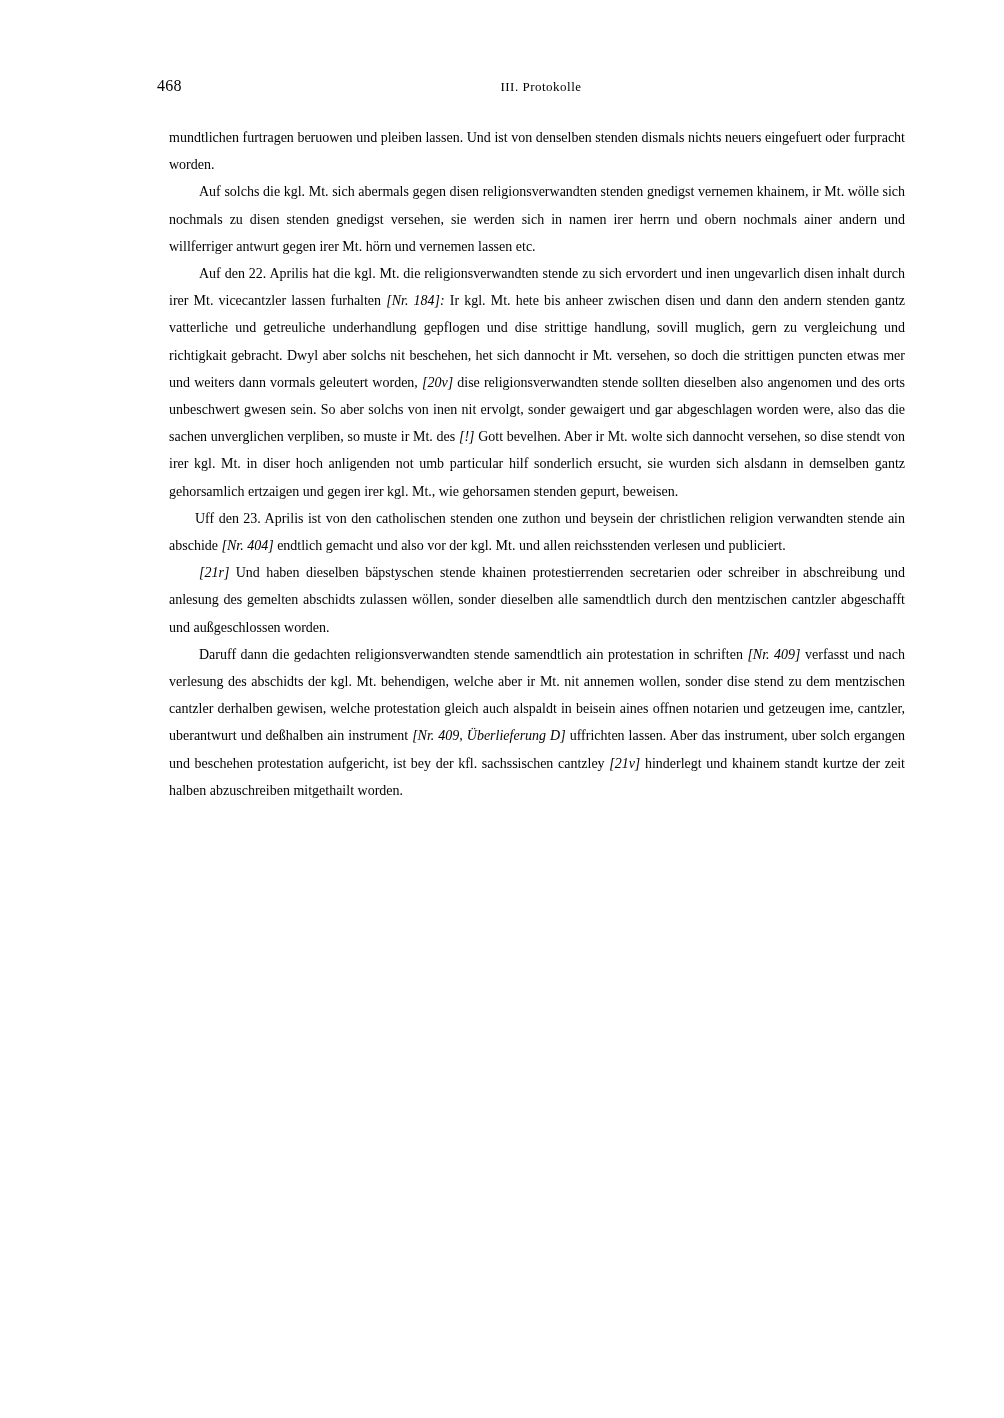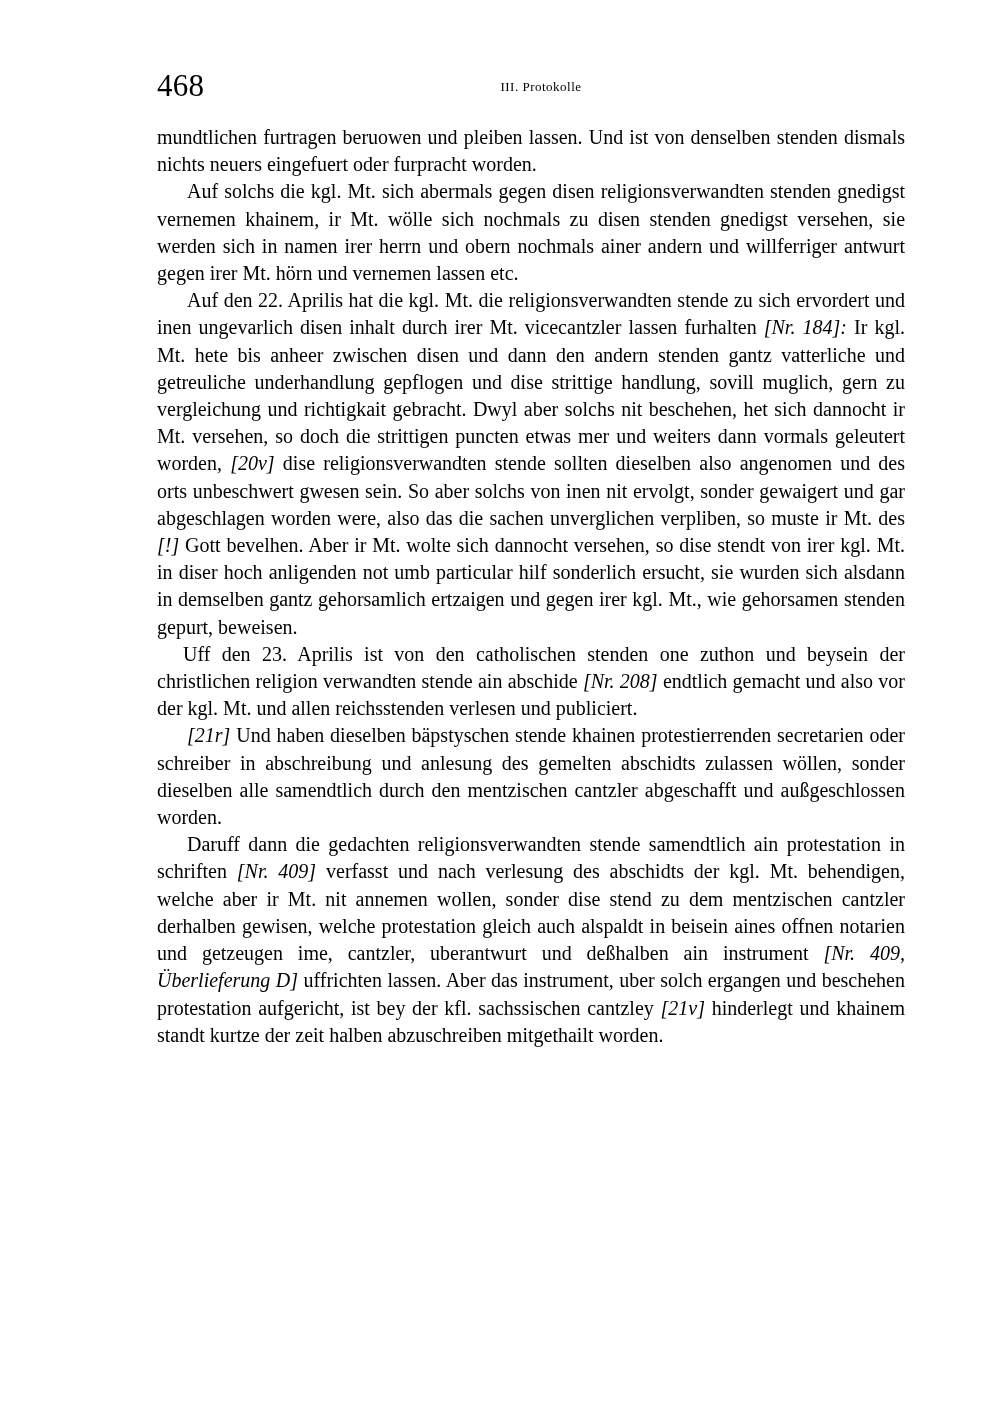--- a/index.html
+++ b/index.html
@@ -27,41 +27,42 @@
   }
   .running-head {
     position: relative;
     height: 34px;
     margin-bottom: 18px;
   }
   .folio {
     position: absolute;
     left: 0;
     top: 0;
-    font-size: 31px;
+    font-size: 16px;
     line-height: 28px;
     letter-spacing: 0.2px;
   }
   .head-title {
     position: absolute;
     left: 0;
     right: 0;
     top: 2px;
     text-align: center;
     font-size: 13px;
     line-height: 26px;
     letter-spacing: 0.5px;
     padding-left: 20px;
   }
   .body-text {
-    font-size: 20px;
+    font-size: 14px;
     line-height: 27.2px;
     text-align: justify;
     text-justify: inter-word;
     hyphens: manual;
+    margin-left: 12px;
     -webkit-hyphens: manual;
   }
   .body-text p {
     margin: 0;
     text-indent: 30px;
   }
   .body-text p.no-indent {
     text-indent: 0;
   }
   .body-text p.small-indent {
@@ -88,20 +89,20 @@
 
     <div class="running-head">
       <div class="folio">468</div>
       <div class="head-title">III. Protokolle</div>
     </div>
 
     <div class="body-text">
         <p class="no-indent"><span>mundtlichen furtragen beruowen und pleiben lassen. Und ist von denselben stenden dismals nichts neuers eingefuert oder furpracht worden.</span></p>
         <p><span>Auf solchs die kgl. Mt. sich abermals gegen disen religionsverwandten stenden gnedigst vernemen khainem</span><span class="it">,</span><span> ir Mt. wölle sich nochmals zu disen stenden gnedigst versehen, sie werden sich in namen irer herrn und obern nochmals ainer andern und willferriger antwurt gegen irer Mt. hörn und vernemen lassen etc.</span></p>
         <p><span>Auf den 22. Aprilis hat die kgl. Mt. die religionsverwandten stende zu sich ervordert und inen ungevarlich disen inhalt durch irer Mt. vicecantzler lassen furhalten </span><span class="it">[Nr. 184]:</span><span> Ir kgl. Mt. hete bis anheer zwischen disen und dann den andern stenden gantz vatterliche und getreuliche underhandlung gepflogen und dise strittige handlung, sovill muglich, gern zu vergleichung und richtigkait gebracht. Dwyl aber solchs nit beschehen, het sich dannocht ir Mt. versehen, so doch die strittigen puncten etwas mer und weiters dann vormals geleutert worden, </span><span class="it">[20v]</span><span> dise religionsverwandten stende sollten dieselben also angenomen und des orts unbeschwert gwesen sein. So aber solchs von inen nit ervolgt, sonder gewaigert und gar abgeschlagen worden were, also das die sachen unverglichen verpliben, so muste ir Mt. des </span><span class="it">[!]</span><span> Gott bevelhen. Aber ir Mt. wolte sich dannocht versehen, so dise stendt von irer kgl. Mt. in diser hoch anligenden not umb particular hilf sonderlich ersucht, sie wurden sich alsdann in demselben gantz gehorsamlich ertzaigen und gegen irer kgl. Mt., wie gehorsamen stenden gepurt, beweisen.</span></p>
-        <p class="small-indent"><span>Uff den 23. Aprilis ist von den catholischen stenden one zuthon und beysein der christlichen religion verwandten stende ain abschide </span><span class="it">[Nr. 208]</span><span> endtlich gemacht und also vor der kgl. Mt. und allen reichsstenden verlesen und publiciert.</span></p>
+        <p class="small-indent"><span>Uff den 23. Aprilis ist von den catholischen stenden one zuthon und beysein der christlichen religion verwandten stende ain abschide </span><span class="it">[Nr. 404]</span><span> endtlich gemacht und also vor der kgl. Mt. und allen reichsstenden verlesen und publiciert.</span></p>
         <p><span class="it">[21r]</span><span> Und haben dieselben bäpstyschen stende khainen protestierrenden secretarien oder schreiber in abschreibung und anlesung des gemelten abschidts zulassen wöllen, sonder dieselben alle samendtlich durch den mentzischen cantzler abgeschafft und außgeschlossen worden.</span></p>
         <p><span>Daruff dann die gedachten religionsverwandten stende samendtlich ain pro­testation in schriften </span><span class="it">[Nr. 409]</span><span> verfasst und nach verlesung des abschidts der kgl. Mt. behendigen, welche aber ir Mt. nit annemen wollen, sonder dise stend zu dem mentzischen cantzler derhalben gewisen, welche protestation gleich auch alspaldt in beisein aines offnen notarien und getzeugen ime, cantzler, uber­antwurt und deßhalben ain instrument </span><span class="it">[Nr. 409, Überlieferung D]</span><span> uffrichten lassen. Aber das instrument, uber solch ergangen und beschehen protestation aufgericht, ist bey der kfl. sachssischen cantzley </span><span class="it">[21v]</span><span> hinderlegt und khainem standt kurtze der zeit halben abzuschreiben mitgethailt worden.</span></p>
       </div>
 
   </div>
 
 </div>
 
 </body></html>

